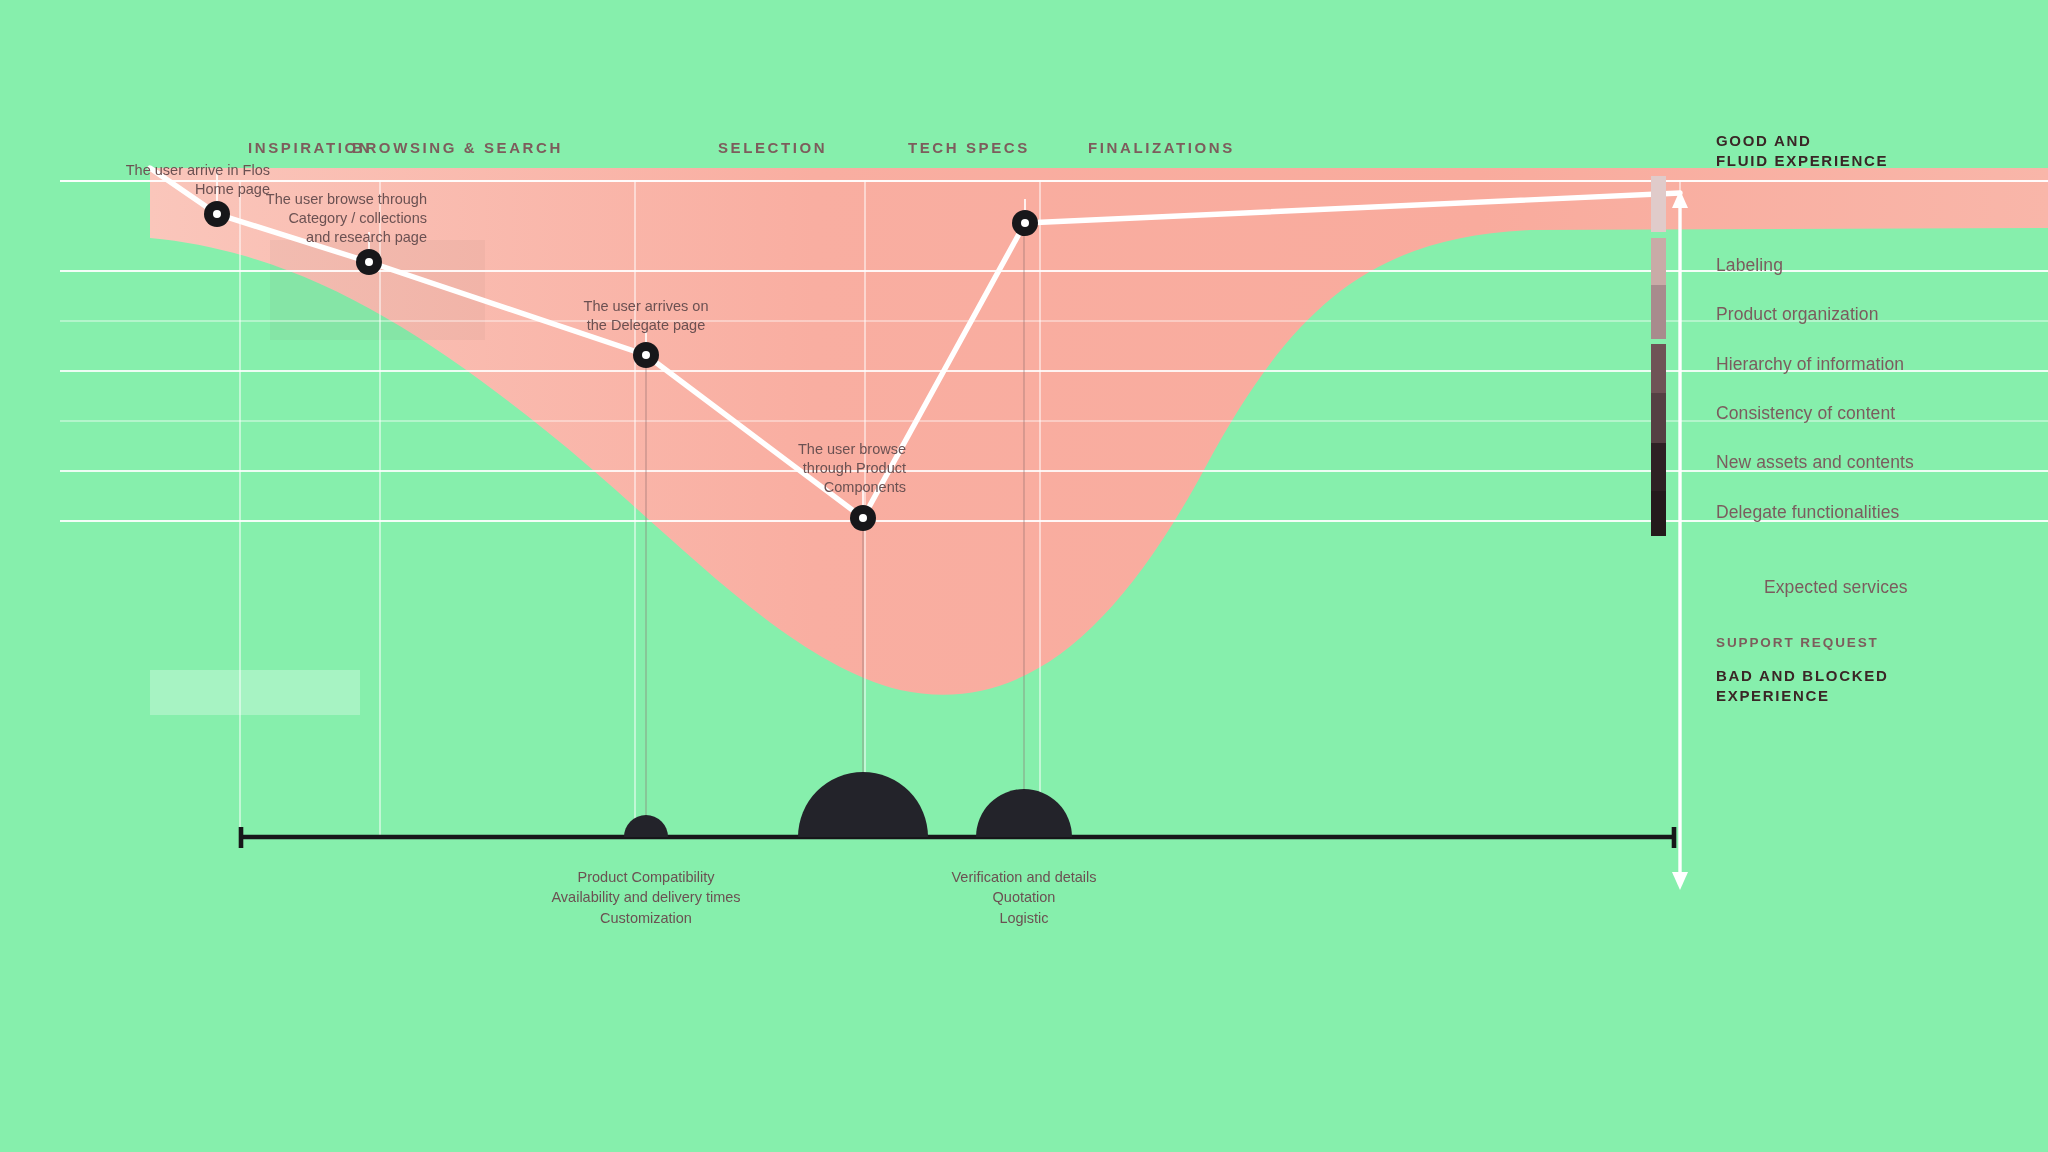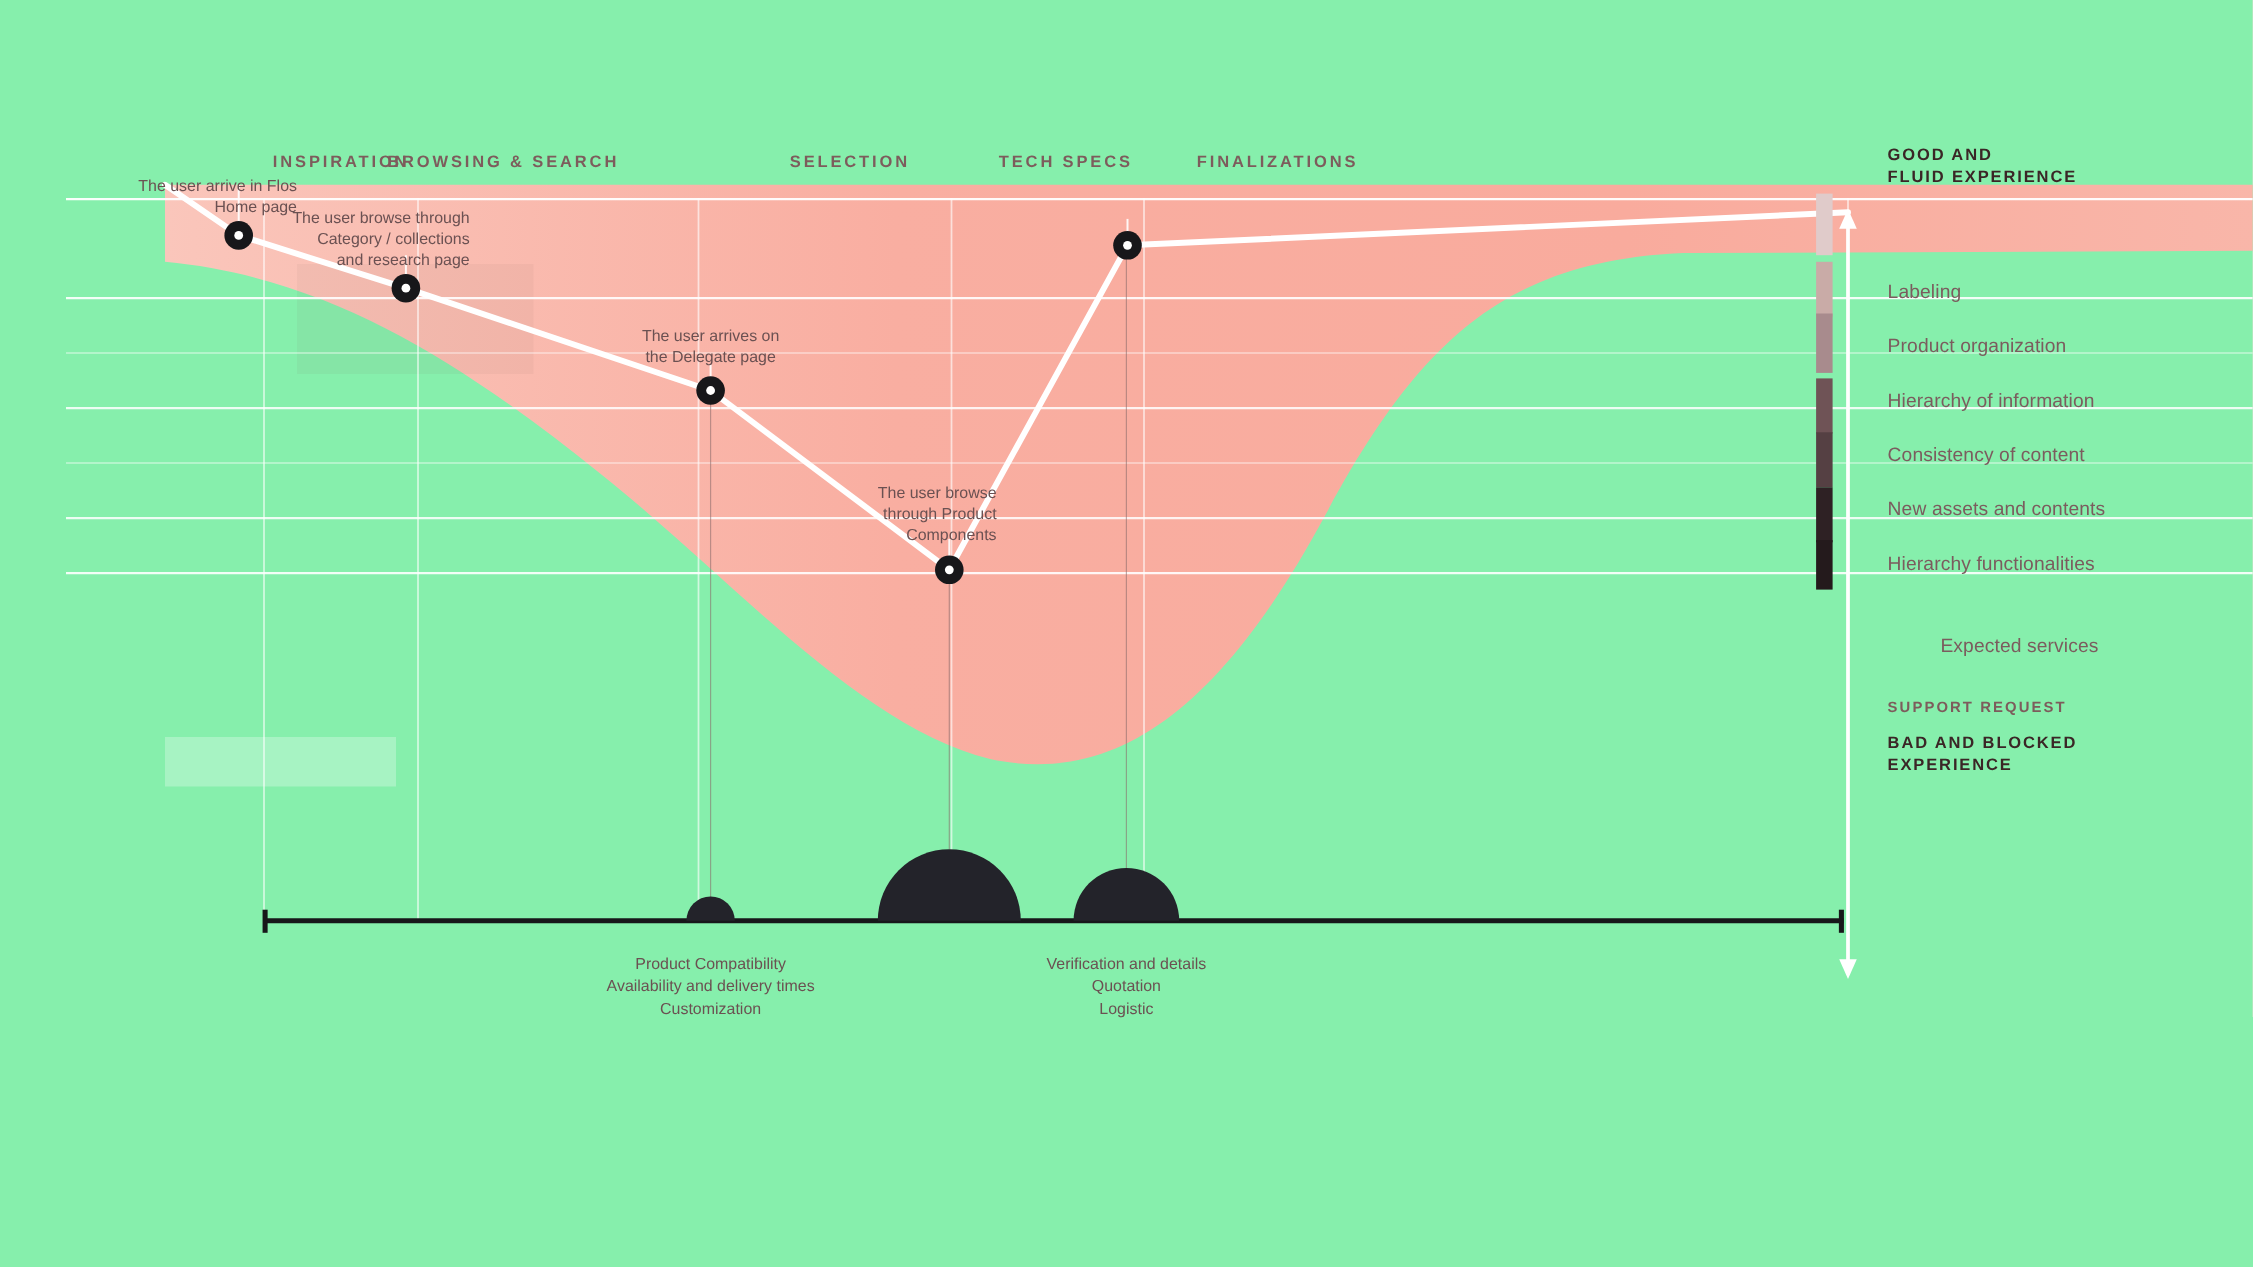--- a/index.html
+++ b/index.html
@@ -173,21 +173,21 @@
   <div class="swatch" style="left:1651px;top:344px;height:50px;background:#6f5356;"></div>
   <div class="swatch" style="left:1651px;top:393px;height:50px;background:#554043;"></div>
   <div class="swatch" style="left:1651px;top:443px;height:50px;background:#2e2124;"></div>
   <div class="swatch" style="left:1651px;top:491px;height:45px;background:#241a1c;"></div>
 
   <div class="dim-label" style="left:1716px;top:255px;">Labeling</div>
   <div class="dim-label" style="left:1716px;top:304px;">Product organization</div>
   <div class="dim-label" style="left:1716px;top:354px;">Hierarchy of information</div>
   <div class="dim-label" style="left:1716px;top:403px;">Consistency of content</div>
   <div class="dim-label" style="left:1716px;top:452px;">New assets and contents</div>
-  <div class="dim-label" style="left:1716px;top:502px;">Hierarchy functionalities</div>
+  <div class="dim-label" style="left:1716px;top:502px;">Delegate functionalities</div>
   <div class="dim-label" style="left:1716px;top:577px;margin-left:48px;">Expected services</div>
 
   <div class="node" style="left:204px;top:201px;">
     <i></i>
   </div>
   <div class="node" style="left:356px;top:249px;">
     <i></i>
   </div>
   <div class="node" style="left:633px;top:342px;">
     <i></i>

